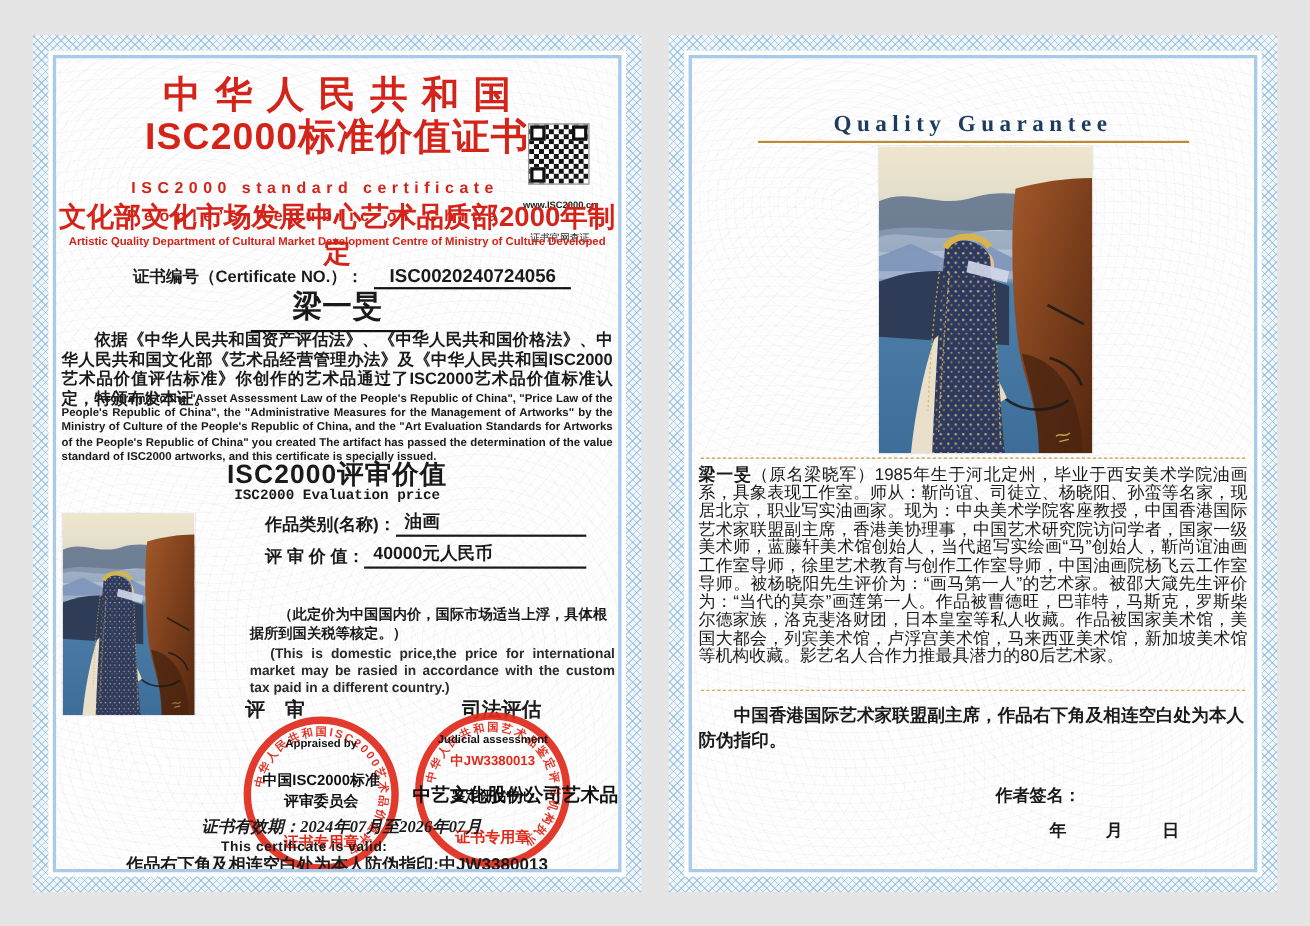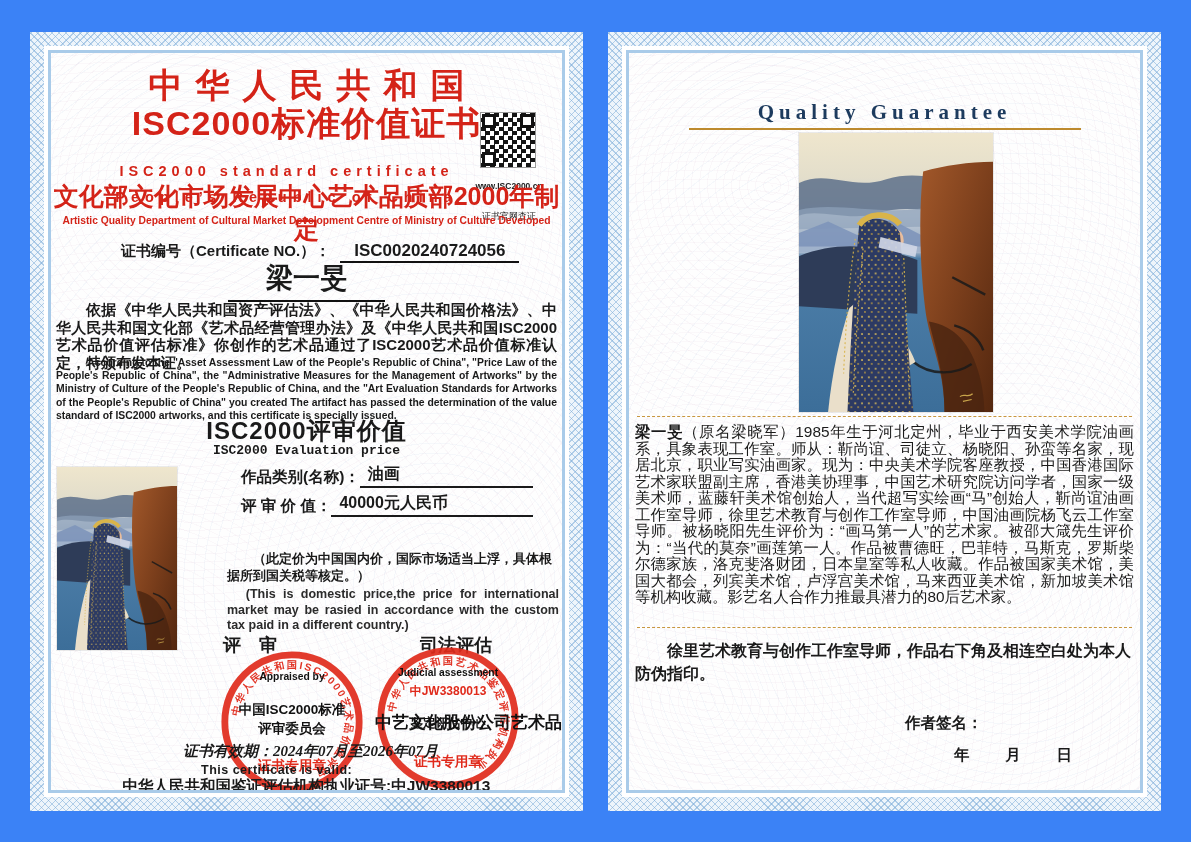--- a/index.html
+++ b/index.html
@@ -1,18 +1,18 @@
 <!DOCTYPE html>
 <html><head>
 <meta charset="utf-8">
 <style>
   * { margin:0; padding:0; box-sizing:border-box; }
   html,body { background:#ffffff; }
   body { font-family:"Liberation Sans", sans-serif; color:#1a1a1a; }
-  .canvas { position:relative; width:1191px; height:842px; background:#3b82f6; overflow:hidden; }
+  .canvas { position:relative; width:1191px; height:842px; background:#e5e5e5; overflow:hidden; }
 
   
   .page { position:absolute; top:32px; width:553px; height:779px;
     background:
       repeating-linear-gradient(45deg, rgba(125,172,216,.55) 0 1px, rgba(255,255,255,0) 1px 5px),
       repeating-linear-gradient(-45deg, rgba(125,172,216,.55) 0 1px, rgba(255,255,255,0) 1px 5px),
       #eef5fb;
     padding:14px; }
   .page-gap { width:100%; height:100%; background:#fff; padding:4px; }
   .page-inner { position:relative; width:100%; height:100%; border:3px solid #a9cbe9;
@@ -229,21 +229,21 @@
           <text x="75" y="124" text-anchor="middle" font-size="14" font-weight="bold" fill="#e02a1b">证书专用章</text>
         </svg>
         <div class="ov en">Judicial assessment</div>
         <div class="ov id" style="top:38px">中JW3380013</div>
         <div class="ov c1" style="top:66px; font-size:17px">中艺文化股份公司艺术品</div>
         <div class="ov c2" style="top:70px; font-size:12.5px">鉴定评估中心</div>
       </div>
 
       <div class="abs valid-cn">证书有效期：2024年07月至2026年07月</div>
       <div class="abs valid-en">This certificate is valid:</div>
-      <div class="abs license">中华人民共和国鉴证评估机构执业证号:中JW3380013</div>
+      <div class="abs license">作品右下角及相连空白处为本人防伪指印:中JW3380013</div>
 
       <svg class="abs painting painting-left">
             <use href="#artwork"></use>
           </svg>
 
     </div>
       </div>
   </div>
 
   <div class="page" id="page-right">
@@ -258,21 +258,21 @@
           </svg>
 
       <div class="abs dash dash1"></div>
 
       <div class="abs bio">
         <b>梁一旻</b><span>（原名梁晓军）1985年生于河北定州，毕业于西安美术学院油画系，具象表现工作室。师从：靳尚谊、司徒立、杨晓阳、孙蛮等名家，现居北京，职业写实油画家。现为：中央美术学院客座教授，中国香港国际艺术家联盟副主席，香港美协理事，中国艺术研究院访问学者，国家一级美术师，蓝藤轩美术馆创始人，当代超写实绘画“马”创始人，靳尚谊油画工作室导师，徐里艺术教育与创作工作室导师，中国油画院杨飞云工作室导师。被杨晓阳先生评价为：“画马第一人”的艺术家。被邵大箴先生评价为：“当代的莫奈”画莲第一人。作品被曹德旺，巴菲特，马斯克，罗斯柴尔德家族，洛克斐洛财团，日本皇室等私人收藏。作品被国家美术馆，美国大都会，列宾美术馆，卢浮宫美术馆，马来西亚美术馆，新加坡美术馆等机构收藏。影艺名人合作力推最具潜力的80后艺术家。</span>
       </div>
 
       <div class="abs dash dash2"></div>
 
-      <div class="abs statement">徐里艺术教育与创作工作室导师，作品右下角及相连空白处为本人防伪指印。</div>
+      <div class="abs statement">中国香港国际艺术家联盟副主席，作品右下角及相连空白处为本人防伪指印。</div>
 
       <div class="abs sig-label">作者签名：</div>
 
       <div class="abs date-row">
         <span>年</span>
         <span>月</span>
         <span>日</span>
       </div>
 
     </div>

